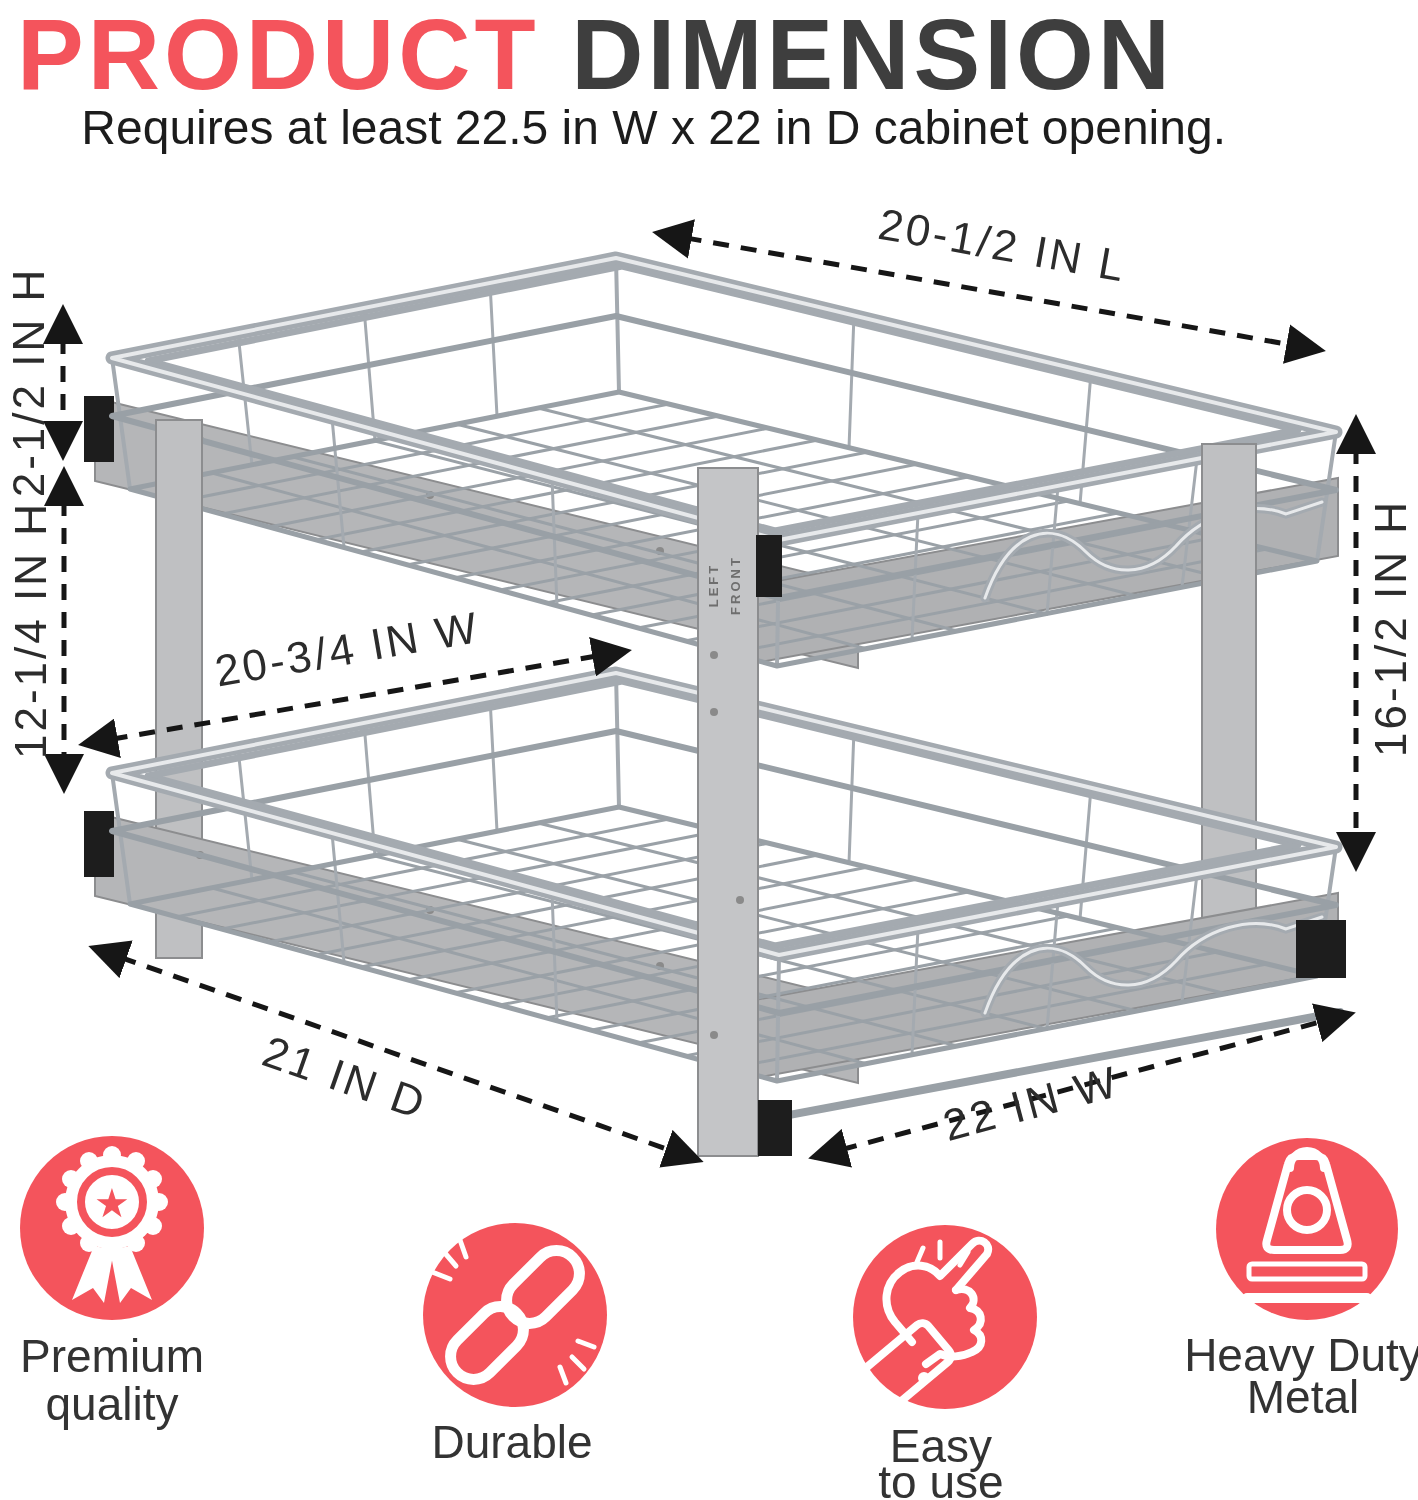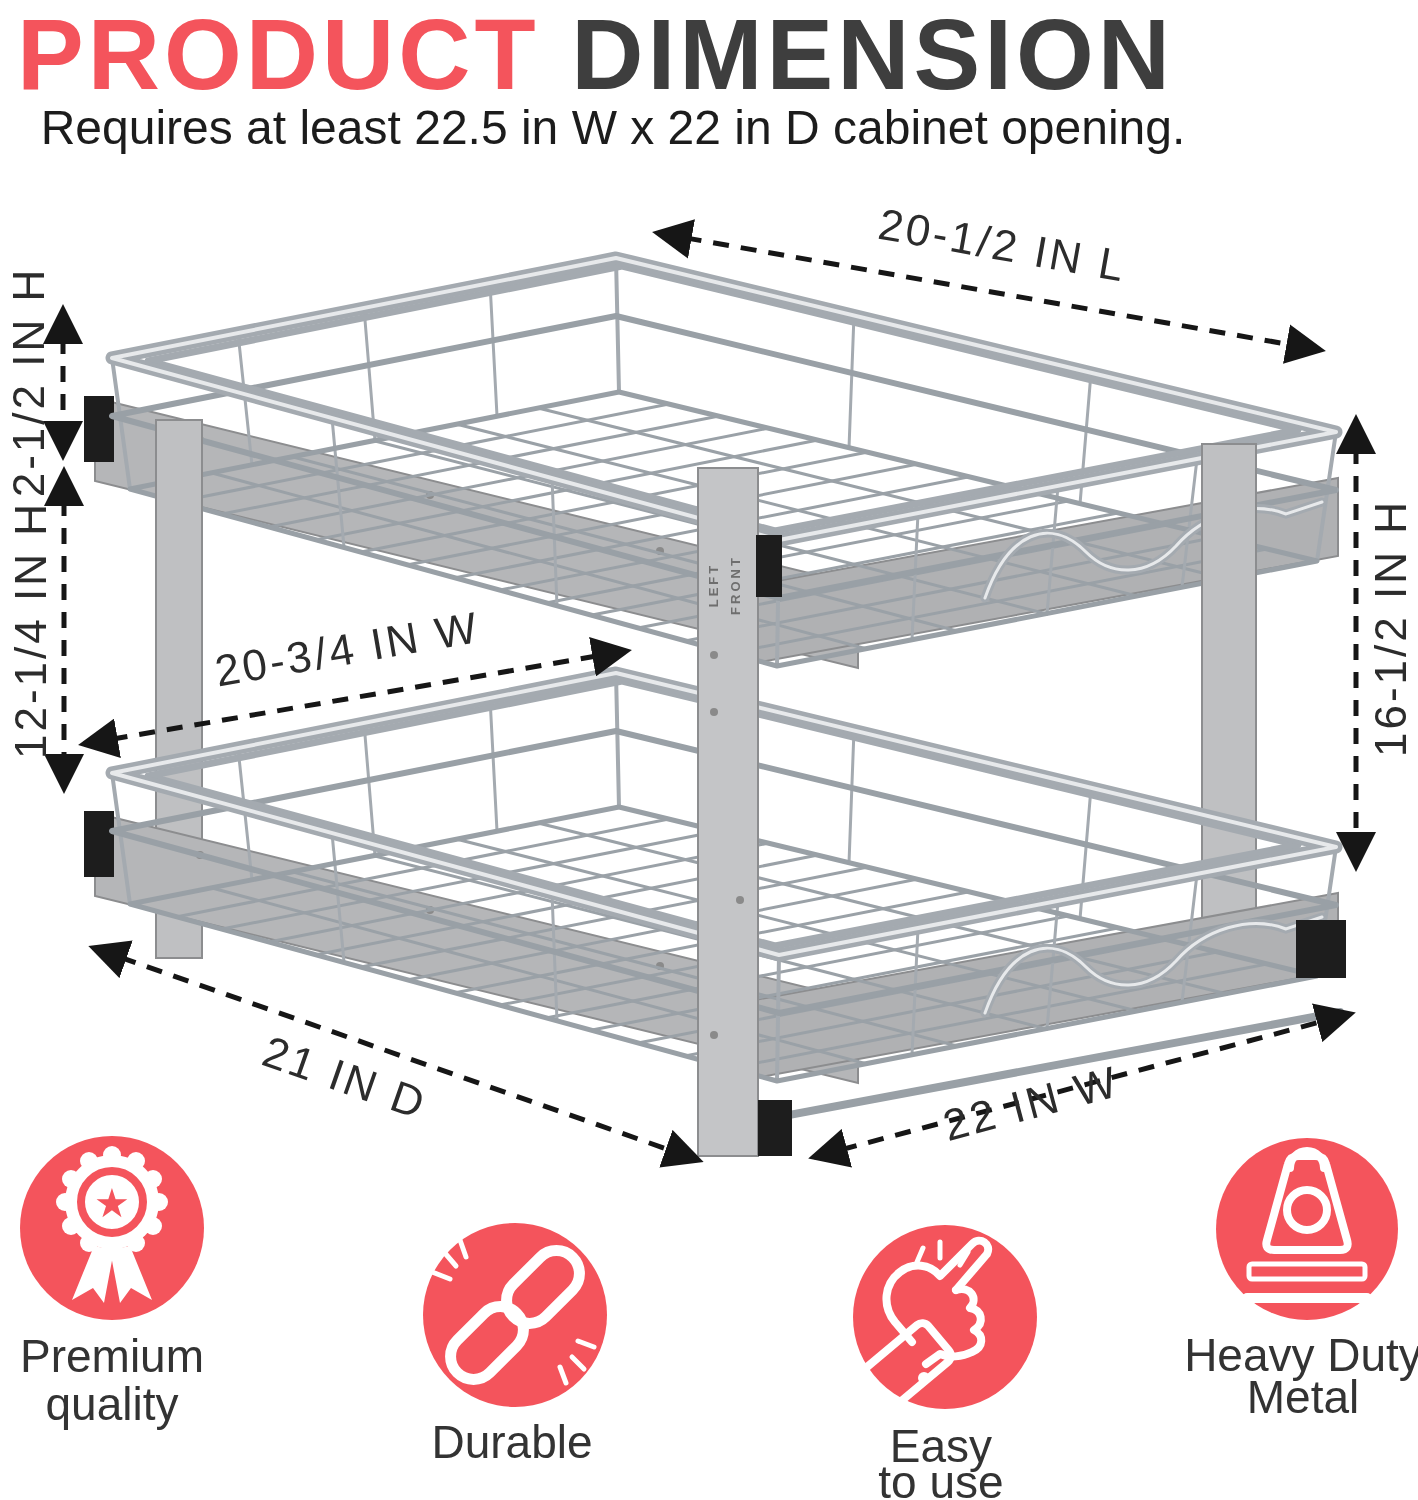--- a/index.html
+++ b/index.html
@@ -3,21 +3,21 @@
 <meta charset="utf-8">
 <style>
   html,body{margin:0;padding:0;background:#ffffff;}
   body{width:1418px;height:1500px;position:relative;overflow:hidden;
        font-family:"Liberation Sans",sans-serif;}
   .title{position:absolute;top:4px;left:0;width:1191px;text-align:center;
          font-size:100px;font-weight:800;letter-spacing:4px;line-height:1.0;
          white-space:nowrap;}
   .title .accent{color:#F4545C;}
   .title .rest{color:#3E3E3E;}
-  .subtitle{position:absolute;top:100px;left:0;width:1226px;text-align:center;
+  .subtitle{position:absolute;top:100px;left:0;width:1226px;text-align:right;
             font-size:48px;font-weight:500;color:#1c1c1c;letter-spacing:0px;}
   svg{position:absolute;top:0;left:0;}
   .dim-label{font-family:"Liberation Sans",sans-serif;font-size:44px;
              font-weight:400;fill:#2c2c2c;letter-spacing:3px;}
   .feat-label{font-family:"Liberation Sans",sans-serif;font-size:46px;
               font-weight:500;fill:#333333;}
   .marking{font-family:"Liberation Sans",sans-serif;font-size:13px;
            font-weight:700;fill:#6e6e6e;letter-spacing:3px;}
 </style>
 </head>

